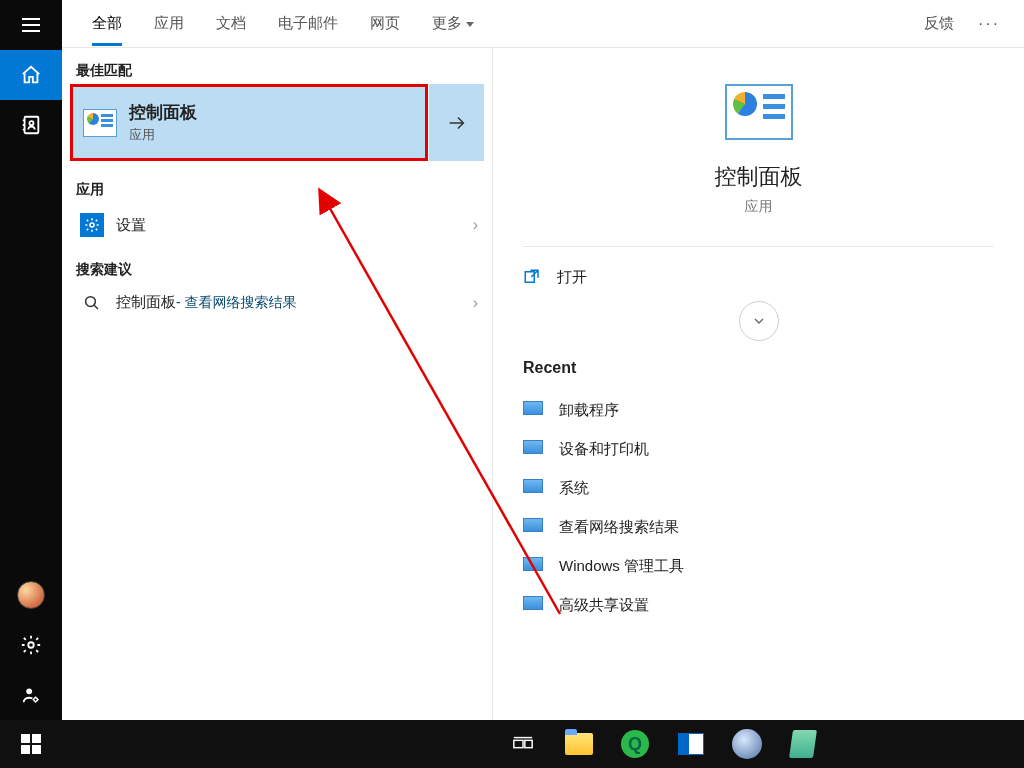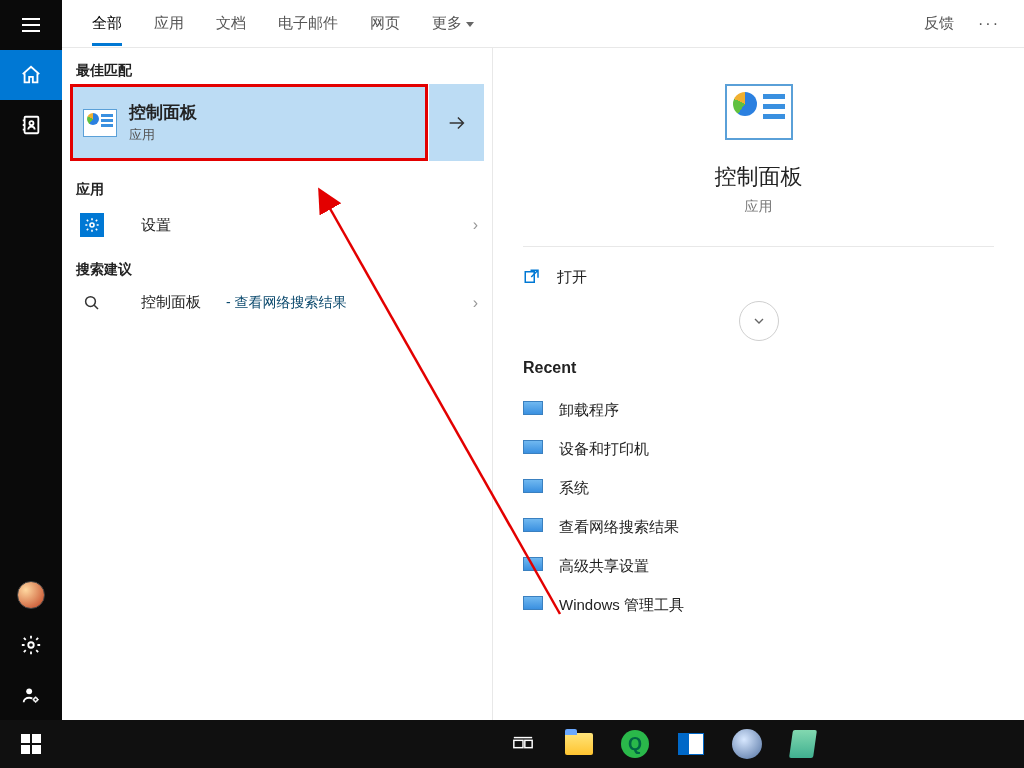--- a/index.html
+++ b/index.html
@@ -39,21 +39,21 @@
 .best-wrap { display: flex; margin: 0 8px 6px; }
 .best-row { flex: 1; background: #bcdcf4; display: flex; align-items: center; padding: 14px 10px; border: 3px solid #e30000; cursor: pointer; }
 .cp-icon { width: 34px; height: 28px; background: #fff; border: 1px solid #5aa0d8; position: relative; margin-right: 12px; flex-shrink: 0; }
 .cp-icon::before { content: ""; position: absolute; left: 3px; top: 3px; width: 12px; height: 12px; border-radius: 50%; background: conic-gradient(#2b80e0 0 60%, #60c040 60% 82%, #f0b030 82% 100%); }
 .cp-icon::after { content: ""; position: absolute; right: 3px; top: 4px; width: 12px; height: 3px; background: #3a90e0; box-shadow: 0 5px 0 #3a90e0, 0 10px 0 #3a90e0; }
 .best-title { font-size: 17px; font-weight: 600; color: #222; }
 .best-sub { font-size: 13px; color: #555; margin-top: 2px; }
 .best-arrow { width: 56px; background: #bcdcf4; border-left: 1px solid #fff; display: flex; align-items: center; justify-content: center; font-size: 20px; color: #333; cursor: pointer; }
 
 
-.row { display: flex; align-items: center; padding: 10px 14px; cursor: pointer; gap: 25px; }
+.row { display: flex; align-items: center; padding: 10px 14px; cursor: pointer; }
 .row-icon { width: 32px; display: flex; justify-content: center; color: #0078d4; font-size: 18px; margin-right: 8px; flex-shrink: 0; }
 .row-icon.gear { width: 24px; height: 24px; background: #0078d4; color: #fff; display: flex; align-items: center; justify-content: center; font-size: 16px; margin-left: 4px; margin-right: 12px; }
 .row-label { font-size: 15px; color: #222; }
 .row-sublabel { font-size: 14px; color: #0c4a6e; }
 .row-chevron { margin-left: auto; color: #999; font-size: 16px; }
 
 
 .preview { display: flex; flex-direction: column; align-items: center; padding-top: 36px; }
 .preview-icon { width: 68px; height: 56px; background: #fff; border: 2px solid #5aa0d8; position: relative; }
 .preview-icon::before { content: ""; position: absolute; left: 6px; top: 6px; width: 24px; height: 24px; border-radius: 50%; background: conic-gradient(#2b80e0 0 60%, #60c040 60% 82%, #f0b030 82% 100%); }
@@ -235,25 +235,25 @@
         <div class="recent-row">
             <div class="recent-icon"></div>
             <span class="recent-label-text">系统</span>
           </div>
         <div class="recent-row">
             <div class="recent-icon"></div>
             <span class="recent-label-text">查看网络搜索结果</span>
           </div>
         <div class="recent-row">
             <div class="recent-icon"></div>
+            <span class="recent-label-text">Windows 管理工具</span>
+          </div>
+        <div class="recent-row">
+            <div class="recent-icon"></div>
             <span class="recent-label-text">高级共享设置</span>
-          </div>
-        <div class="recent-row">
-            <div class="recent-icon"></div>
-            <span class="recent-label-text">Windows 管理工具</span>
           </div>
       </div>
     </div>
   </div>
 </div>
 
 <div class="searchbar">
   <div class="search-icon">
     <svg width="18" height="18" viewBox="0 0 24 24" fill="none" stroke="#333" stroke-width="2">
         <circle cx="10" cy="10" r="6.5"></circle>

